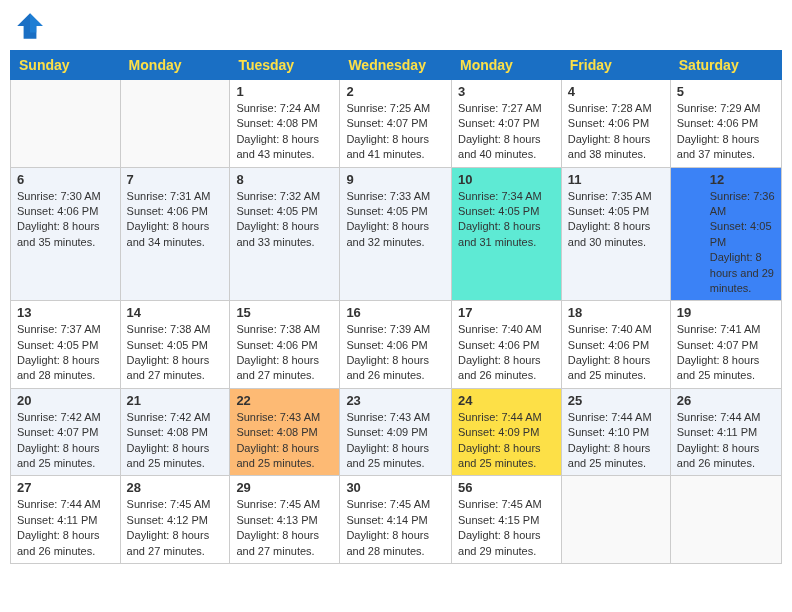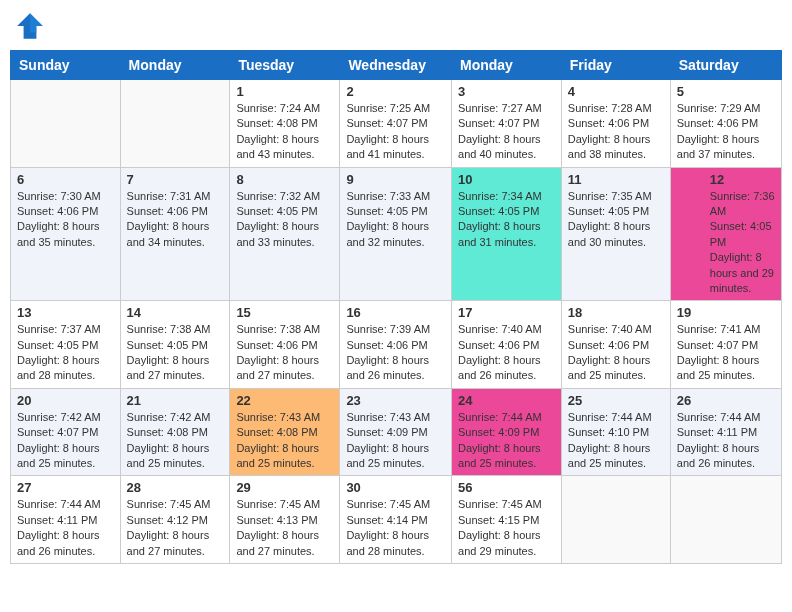--- a/index.html
+++ b/index.html
@@ -52,21 +52,21 @@
     .location {
       font-size: 16px;
       color: #555;
     }
     .calendar {
       width: 100%;
       border-collapse: collapse;
     }
     .calendar th {
       background-color: #1a6fc4;
-      color: #ffffff;
+      color: #fde047;
       padding: 6px 8px;
       text-align: left;
       font-size: 14px;
       font-weight: bold;
       border: 1px solid #1a6fc4;
     }
     .calendar td {
       border: 1px solid #ccc;
       padding: 4px 6px;
       vertical-align: top;
@@ -139,37 +139,37 @@
         <td><span class="day-num">4</span><span class="day-info">Sunrise: 7:28 AM<br>Sunset: 4:06 PM<br>Daylight: 8 hours and 38 minutes.</span></td>
         <td><span class="day-num">5</span><span class="day-info">Sunrise: 7:29 AM<br>Sunset: 4:06 PM<br>Daylight: 8 hours and 37 minutes.</span></td>
       </tr>
       <tr>
         <td style="background: rgb(240, 244, 250);"><span class="day-num">6</span><span class="day-info">Sunrise: 7:30 AM<br>Sunset: 4:06 PM<br>Daylight: 8 hours and 35 minutes.</span></td>
         <td style="background: rgb(240, 244, 250);"><span class="day-num">7</span><span class="day-info">Sunrise: 7:31 AM<br>Sunset: 4:06 PM<br>Daylight: 8 hours and 34 minutes.</span></td>
         <td style="background: rgb(240, 244, 250);"><span class="day-num">8</span><span class="day-info">Sunrise: 7:32 AM<br>Sunset: 4:05 PM<br>Daylight: 8 hours and 33 minutes.</span></td>
         <td style="background: rgb(240, 244, 250);"><span class="day-num">9</span><span class="day-info">Sunrise: 7:33 AM<br>Sunset: 4:05 PM<br>Daylight: 8 hours and 32 minutes.</span></td>
         <td style="background: #5eead4;"><span class="day-num">10</span><span class="day-info">Sunrise: 7:34 AM<br>Sunset: 4:05 PM<br>Daylight: 8 hours and 31 minutes.</span></td>
         <td style="background: rgb(240, 244, 250);"><span class="day-num">11</span><span class="day-info">Sunrise: 7:35 AM<br>Sunset: 4:05 PM<br>Daylight: 8 hours and 30 minutes.</span></td>
-        <td style="background: #ec4899; padding-left: 39px;"><span class="day-num">12</span><span class="day-info">Sunrise: 7:36 AM<br>Sunset: 4:05 PM<br>Daylight: 8 hours and 29 minutes.</span></td>
+        <td style="background: #3b82f6; padding-left: 39px;"><span class="day-num">12</span><span class="day-info">Sunrise: 7:36 AM<br>Sunset: 4:05 PM<br>Daylight: 8 hours and 29 minutes.</span></td>
       </tr>
       <tr>
         <td><span class="day-num">13</span><span class="day-info">Sunrise: 7:37 AM<br>Sunset: 4:05 PM<br>Daylight: 8 hours and 28 minutes.</span></td>
         <td><span class="day-num">14</span><span class="day-info">Sunrise: 7:38 AM<br>Sunset: 4:05 PM<br>Daylight: 8 hours and 27 minutes.</span></td>
         <td><span class="day-num">15</span><span class="day-info">Sunrise: 7:38 AM<br>Sunset: 4:06 PM<br>Daylight: 8 hours and 27 minutes.</span></td>
         <td><span class="day-num">16</span><span class="day-info">Sunrise: 7:39 AM<br>Sunset: 4:06 PM<br>Daylight: 8 hours and 26 minutes.</span></td>
         <td><span class="day-num">17</span><span class="day-info">Sunrise: 7:40 AM<br>Sunset: 4:06 PM<br>Daylight: 8 hours and 26 minutes.</span></td>
         <td><span class="day-num">18</span><span class="day-info">Sunrise: 7:40 AM<br>Sunset: 4:06 PM<br>Daylight: 8 hours and 25 minutes.</span></td>
         <td><span class="day-num">19</span><span class="day-info">Sunrise: 7:41 AM<br>Sunset: 4:07 PM<br>Daylight: 8 hours and 25 minutes.</span></td>
       </tr>
       <tr>
         <td style="background: rgb(240, 244, 250);"><span class="day-num">20</span><span class="day-info">Sunrise: 7:42 AM<br>Sunset: 4:07 PM<br>Daylight: 8 hours and 25 minutes.</span></td>
         <td style="background: rgb(240, 244, 250);"><span class="day-num">21</span><span class="day-info">Sunrise: 7:42 AM<br>Sunset: 4:08 PM<br>Daylight: 8 hours and 25 minutes.</span></td>
         <td style="background: #fdba74;"><span class="day-num">22</span><span class="day-info">Sunrise: 7:43 AM<br>Sunset: 4:08 PM<br>Daylight: 8 hours and 25 minutes.</span></td>
         <td style="background: rgb(240, 244, 250);"><span class="day-num">23</span><span class="day-info">Sunrise: 7:43 AM<br>Sunset: 4:09 PM<br>Daylight: 8 hours and 25 minutes.</span></td>
-        <td style="background: #ec4899;"><span class="day-num">24</span><span class="day-info">Sunrise: 7:44 AM<br>Sunset: 4:09 PM<br>Daylight: 8 hours and 25 minutes.</span></td>
+        <td style="background: #fde047;"><span class="day-num">24</span><span class="day-info">Sunrise: 7:44 AM<br>Sunset: 4:09 PM<br>Daylight: 8 hours and 25 minutes.</span></td>
         <td style="background: rgb(240, 244, 250);"><span class="day-num">25</span><span class="day-info">Sunrise: 7:44 AM<br>Sunset: 4:10 PM<br>Daylight: 8 hours and 25 minutes.</span></td>
         <td style="background: rgb(240, 244, 250); margin-top: 32px;"><span class="day-num">26</span><span class="day-info">Sunrise: 7:44 AM<br>Sunset: 4:11 PM<br>Daylight: 8 hours and 26 minutes.</span></td>
       </tr>
       <tr>
         <td><span class="day-num">27</span><span class="day-info">Sunrise: 7:44 AM<br>Sunset: 4:11 PM<br>Daylight: 8 hours and 26 minutes.</span></td>
         <td><span class="day-num">28</span><span class="day-info">Sunrise: 7:45 AM<br>Sunset: 4:12 PM<br>Daylight: 8 hours and 27 minutes.</span></td>
         <td><span class="day-num">29</span><span class="day-info">Sunrise: 7:45 AM<br>Sunset: 4:13 PM<br>Daylight: 8 hours and 27 minutes.</span></td>
         <td><span class="day-num">30</span><span class="day-info">Sunrise: 7:45 AM<br>Sunset: 4:14 PM<br>Daylight: 8 hours and 28 minutes.</span></td>
         <td><span class="day-num">56</span><span class="day-info">Sunrise: 7:45 AM<br>Sunset: 4:15 PM<br>Daylight: 8 hours and 29 minutes.</span></td>
         <td class="empty-cell" style="background: rgb(245, 245, 245);"></td>

